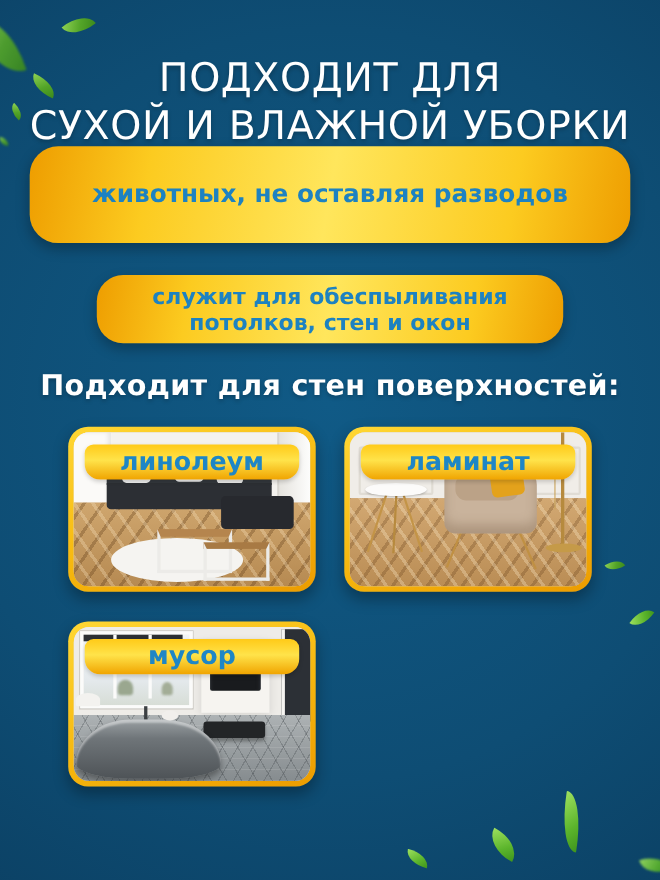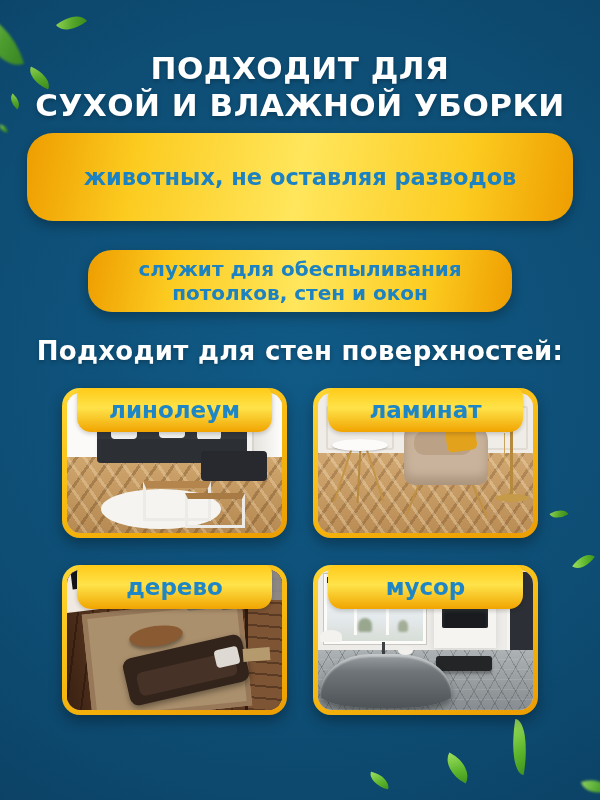--- a/index.html
+++ b/index.html
@@ -24,21 +24,21 @@
   .lf5{left:-1px;top:125px;width:9px;height:7px;transform:rotate(10deg);}
   .lf6{left:551px;top:509px;width:16px;height:10px;transform:rotate(-32deg);}
   .lf7{left:573px;top:555px;width:21px;height:13px;transform:rotate(-55deg);}
   .lf8{left:511px;top:720px;width:17px;height:54px;transform:rotate(9deg);}
   .lf9{left:443px;top:758px;width:29px;height:20px;transform:rotate(28deg);}
   .lf10{left:369px;top:774px;width:21px;height:13px;transform:rotate(14deg);}
   .lf11{left:583px;top:778px;width:24px;height:17px;transform:rotate(-18deg);}
   
   .title{
     position:absolute; left:0; right:0; top:50px; text-align:center;
-    color:#ffffff; font-weight:bold; font-size:31px; line-height:1.2;
+    color:#ffffff; font-weight:normal; font-size:36px; line-height:1.2;
     letter-spacing:.5px; text-shadow:0 2px 4px rgba(0,0,0,.25);
   }
   
   .banner{
     position:absolute;
     background:linear-gradient(100deg,#ee9d00 0%,#fccb20 20%,#ffe65c 50%,#fccb20 80%,#ee9d00 100%);
     border-radius:26px;
     display:flex; flex-direction:column; justify-content:center; align-items:center;
     box-shadow:0 5px 12px rgba(0,0,0,.28);
     color:#1d82c1; font-weight:bold; text-align:center;
@@ -58,21 +58,21 @@
   .card{
     position:relative; width:225px; height:150px; border-radius:18px;
     background:linear-gradient(160deg,#ffd733 0%,#f6b70e 55%,#ec9c00 100%);
     padding:0; box-shadow:0 6px 14px rgba(0,0,0,.32);
   }
   .photo{
     position:absolute; inset:5px; border-radius:14px; overflow:hidden; background:#ddd;
   }
   .ph-el{position:absolute;}
   .card-label{
-    position:absolute; top:0; left:15px; right:15px; height:44px; z-index:5;
+    position:absolute; top:16px; left:15px; right:15px; height:32px; z-index:5;
     background:linear-gradient(180deg,#ffca18 0%,#ffe34a 45%,#f0a400 100%);
     border-radius:8px 8px 14px 14px;
     display:flex; align-items:center; justify-content:center;
     color:#1e86c6; font-weight:bold; font-size:23px;
     box-shadow:0 2px 4px rgba(0,0,0,.18);
   }
   
   .s1-wall{left:0;top:0;width:215px;height:64px;background:#f4f2ee;}
   .s1-shelf{left:0;top:0;width:34px;height:92px;background:#fbfaf8;box-shadow:inset -3px 0 4px rgba(0,0,0,.08);}
   .s1-window{right:0;top:0;width:28px;height:80px;background:linear-gradient(90deg,#e6e4df,#fdfdfc);border-left:2px solid #d8d5cf;}
@@ -230,39 +230,20 @@
         <div class="ph-el s2-chair"></div>
         <div class="ph-el s2-chairin"></div>
         <div class="ph-el s2-pillow"></div>
         <div class="ph-el s2-pole"></div>
         <div class="ph-el s2-base"></div>
         <div class="ph-el s2-pull"></div>
       </div>
       <div class="card-label">ламинат</div>
     </div>
 
-    <div class="card">
-      <div class="photo">
-        <div class="ph-el s3-floor"></div>
-        <div class="ph-el s3-hall"></div>
-        <div class="ph-el s3-glass"></div>
-        <div class="ph-el s3-rug"></div>
-        <div class="ph-el s3-console"></div>
-        <div class="ph-el s3-tv"></div>
-        <div class="ph-el s3-stool"></div>
-        <div class="ph-el s3-chair"></div>
-        <div class="ph-el s3-dog"></div>
-        <div class="ph-el s3-table"></div>
-        <div class="ph-el s3-sofa"></div>
-        <div class="ph-el s3-sofain"></div>
-        <div class="ph-el s3-sofapil"></div>
-        <div class="ph-el s3-mat"></div>
-      </div>
-      <div class="card-label">дерево</div>
-    </div>
 
     <div class="card">
       <div class="photo">
         <div class="ph-el s4-wall"></div>
         <div class="ph-el s4-win"></div>
         <div class="ph-el s4-winbar"></div>
         <div class="ph-el s4-mull1"></div>
         <div class="ph-el s4-mull2"></div>
         <div class="ph-el s4-tree1"></div>
         <div class="ph-el s4-tree2"></div>

